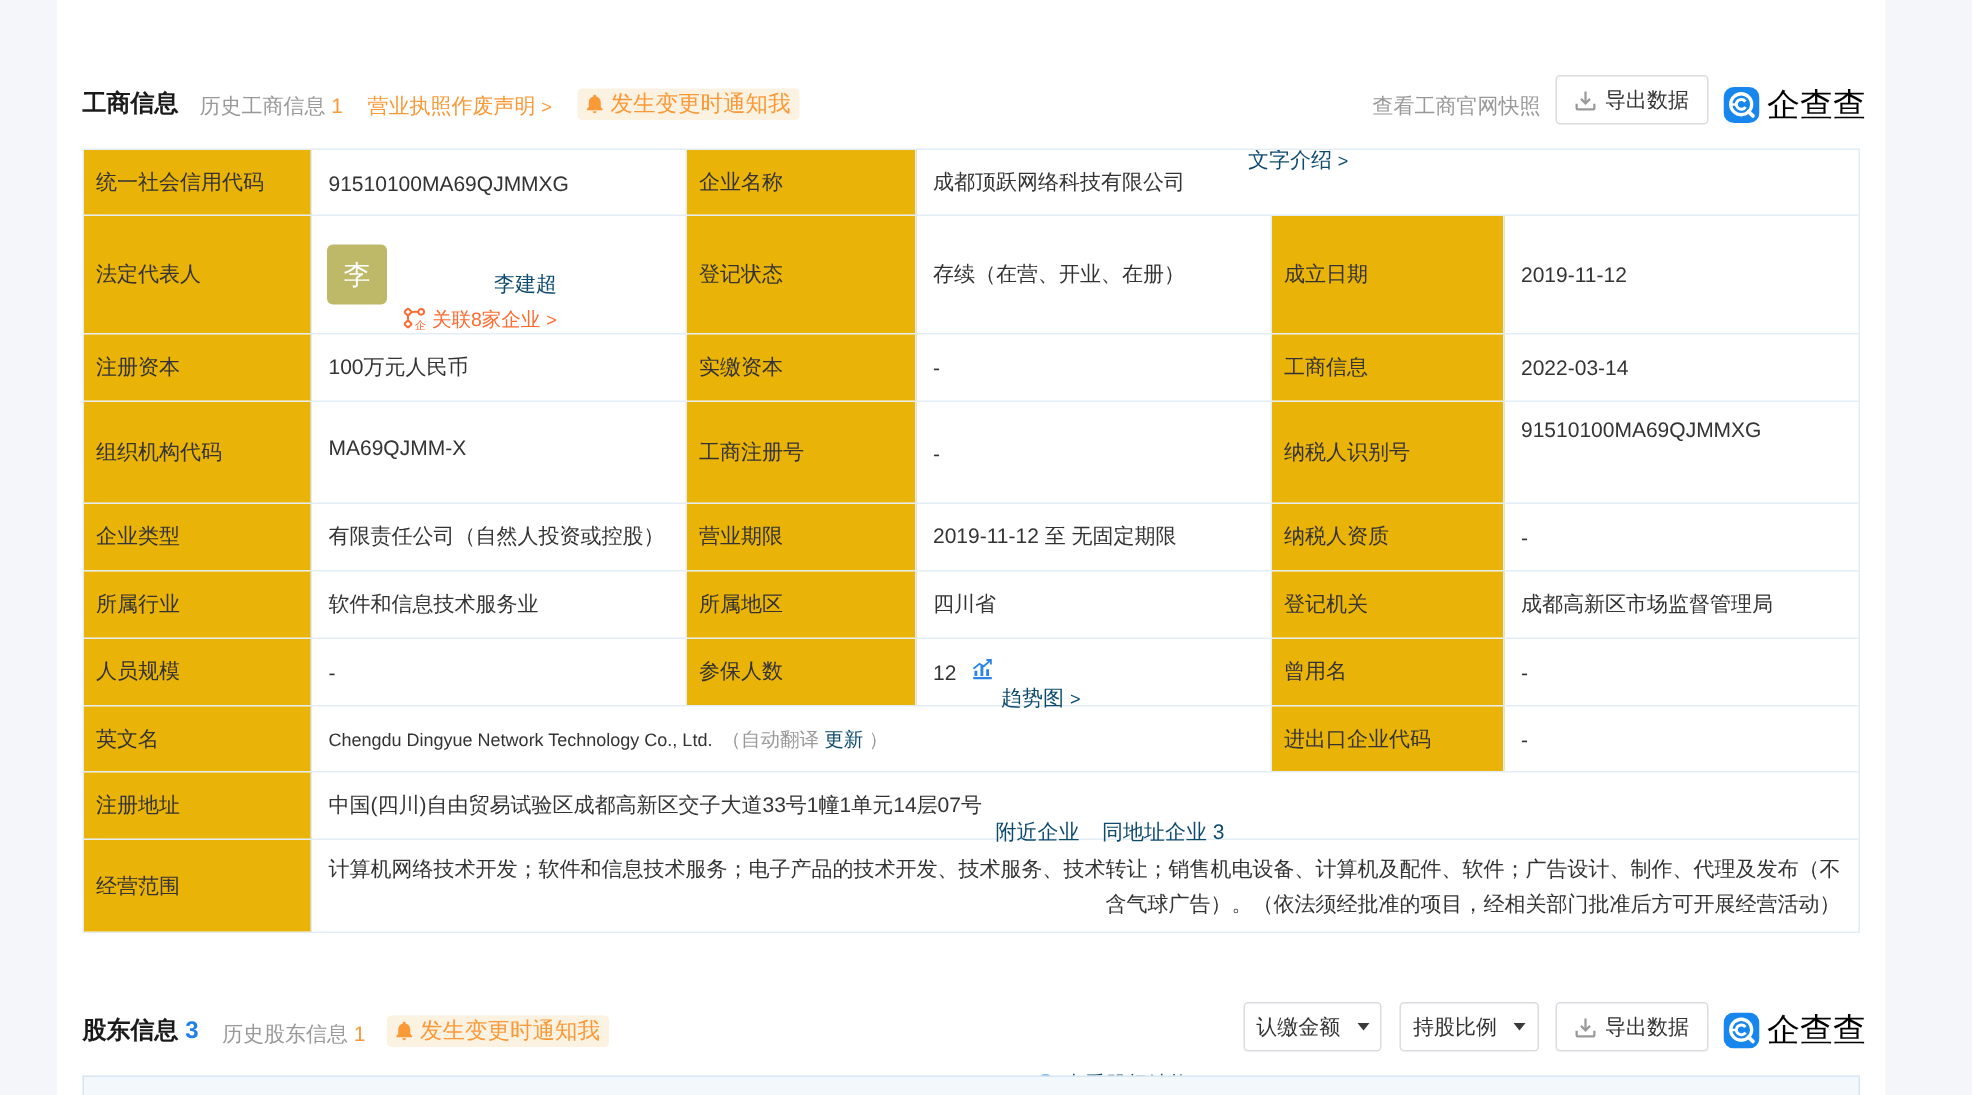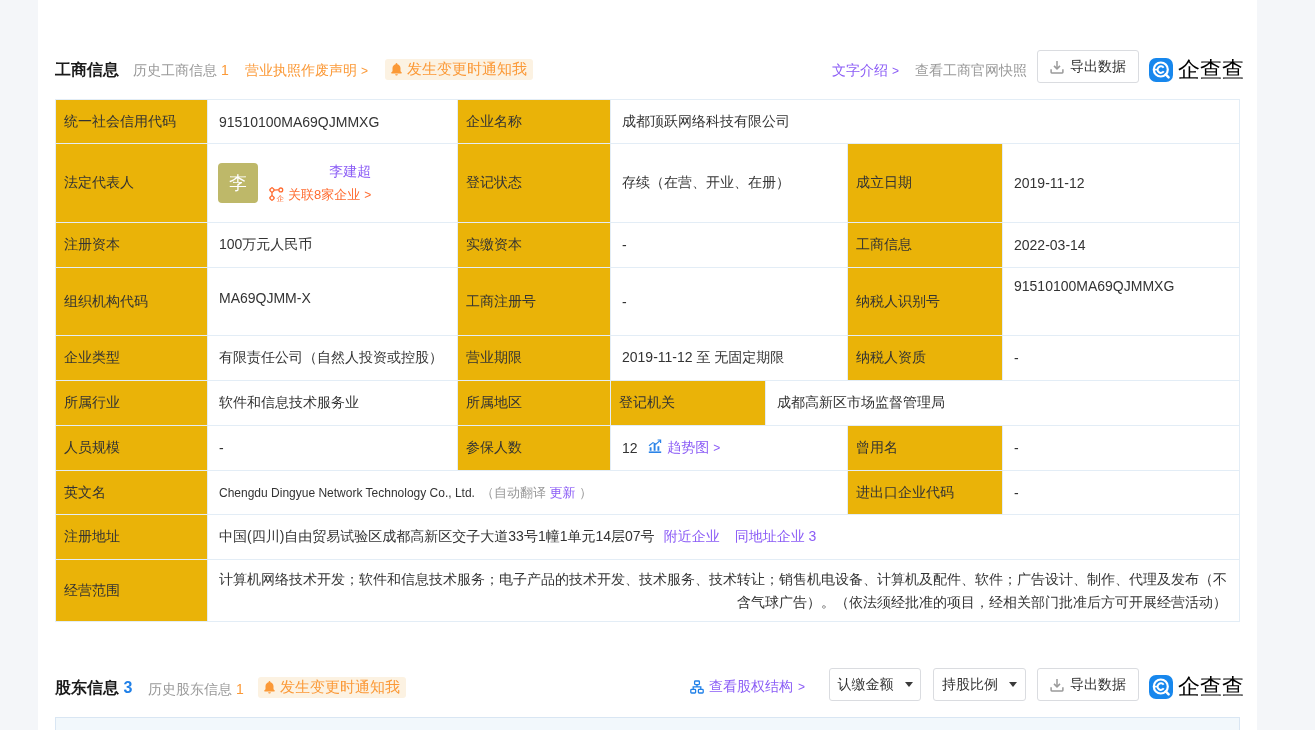--- a/index.html
+++ b/index.html
@@ -4,21 +4,21 @@
 <style>
 *{margin:0;padding:0;box-sizing:border-box;}
 html,body{width:1315px;height:730px;background:#fff;font-family:"Liberation Sans",sans-serif;}
 #page{position:relative;width:1315px;height:730px;overflow:hidden;background:#fff;}
 .abs{position:absolute;text-align:right;}
 #strip{left:0;top:0;width:38px;height:730px;background:#F4F6F9;}
 #strip2{left:1257px;top:0;width:58px;height:730px;background:#F4F6F9;}
 
 .sect-title{font-size:16px;font-weight:bold;color:#1A1A1A;line-height:18px;}
 .gray{color:#999;}
-.blue{color:#8b5cf6;}
+.blue{color:#0c4a6e;margin-top:36px;}
 .orange{color:#FF6B30;}
 .amber{color:#FB9937;}
 .badge{height:21px;background:#FCF2E2;border-radius:3px;display:flex;align-items:center;padding:0 6px;gap:5px;}
 .badge span{font-size:15px;color:#FB9937;}
 .btn{background:#fff;border:1px solid #DADCE0;border-radius:3px;display:flex;align-items:center;justify-content:center;font-size:14px;color:#333;gap:6px;}
 .caret{width:0;height:0;border-left:4.5px solid transparent;border-right:4.5px solid transparent;border-top:5.5px solid #3a3a3a;margin-left:5px;}
 .logo{display:flex;align-items:center;gap:5px;}
 .logo-txt{font-size:22px;color:#000000;letter-spacing:0px;}
 
 #tbl{left:55px;top:99px;width:1185px;border:1px solid #E3EDF6;font-size:14px;color:#333;}
@@ -132,20 +132,21 @@
   <div class="c w2">有限责任公司（自然人投资或控股）</div>
   <div class="c l w3">营业期限</div>
   <div class="c w4">2019-11-12 至 无固定期限</div>
   <div class="c l w5">纳税人资质</div>
   <div class="c w6 last">-</div>
  </div>
  <div class="r h45">
   <div class="c l w1">所属行业</div>
   <div class="c w2">软件和信息技术服务业</div>
   <div class="c l w3">所属地区</div>
+  <div class="c w4">四川省</div>
   <div class="c l w5">登记机关</div>
   <div class="c w6 last">成都高新区市场监督管理局</div>
  </div>
  <div class="r h45">
   <div class="c l w1">人员规模</div>
   <div class="c w2">-</div>
   <div class="c l w3">参保人数</div>
   <div class="c w4">12&nbsp;&nbsp;<svg class="ic" width="14" height="14" viewBox="0 0 14 14" style="margin:0 5px 0 3px;position:relative;top:-2px;">
             <g stroke="#2B84E8" fill="none">
               <path d="M0.8 13.2h12.4" stroke-width="1.6"></path>

